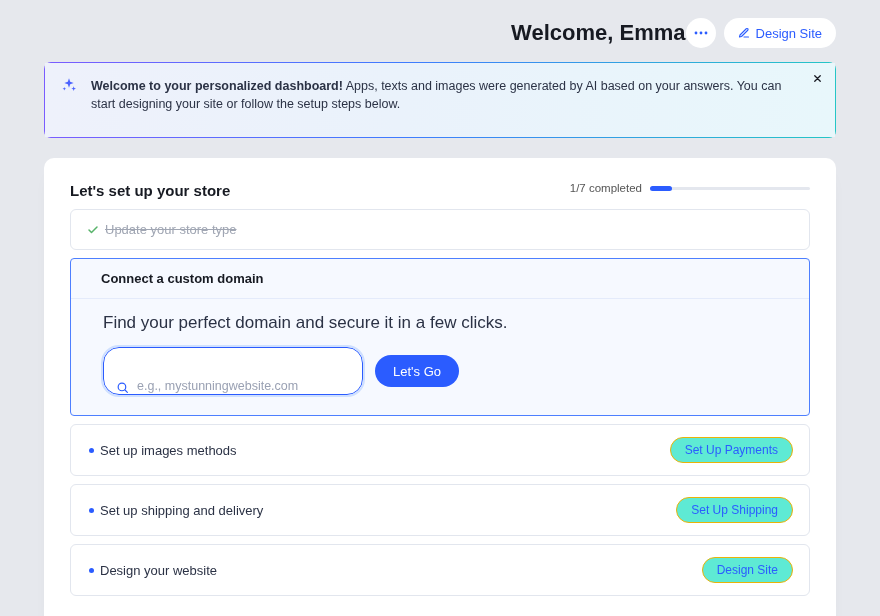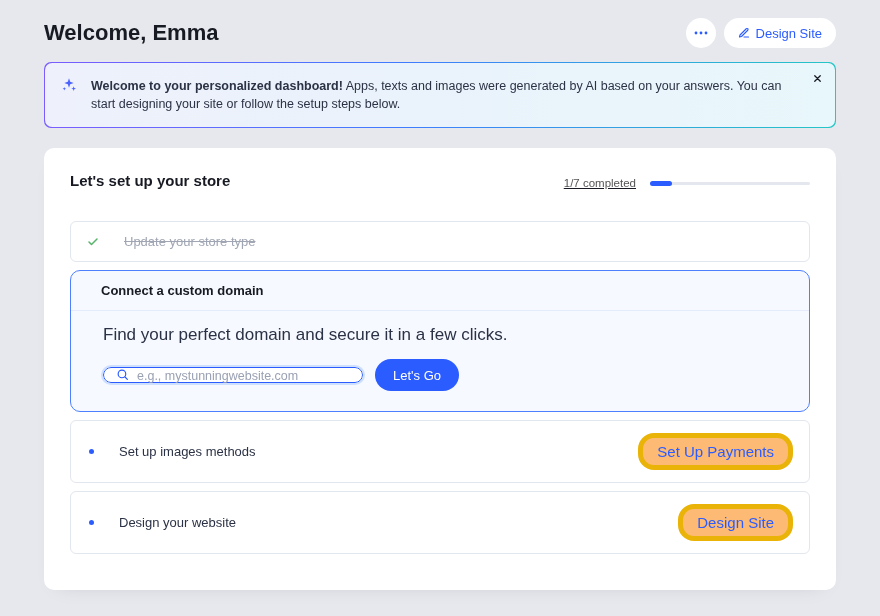--- a/index.html
+++ b/index.html
@@ -8,41 +8,41 @@
     background: #e6e8ed;
     font-family: -apple-system, BlinkMacSystemFont, "Segoe UI", Helvetica, Arial, sans-serif;
     color: #171a22;
     width: 880px;
     height: 616px;
     overflow: hidden;
   }
   .page { padding: 18px 44px 0 44px; }
   .header-row {
     display: flex;
-    justify-content: space-between;
+    justify-content: flex-end;
     align-items: center;
     margin-bottom: 14px;
   }
   .page-title { font-size: 22px; font-weight: 700; }
   .header-actions { display: flex; gap: 8px; align-items: center; }
   .icon-btn {
     width: 30px; height: 30px; border-radius: 15px; background: #fff;
     display: flex; align-items: center; justify-content: center; cursor: pointer;
     color: #2b5cff;
   }
   .design-site-btn {
     height: 30px; padding: 0 14px; border-radius: 15px; background: #fff;
     display: flex; align-items: center; gap: 6px; cursor: pointer;
     color: #2b5cff; font-size: 13px; font-weight: 500;
   }
 
   .banner {
     position: relative;
-    border-radius: 8px;
-    padding: 14px 36px 14px 46px;
+    border-radius: 1px;
+    padding: 14px 36px 24px 46px;
     font-size: 12.5px;
     line-height: 1.45;
     color: #2b3245;
     background: linear-gradient(92deg, #eef1fb 0%, #eaf2fb 45%, #e8f7fb 100%);
     border: 1px solid transparent;
     background-clip: padding-box;
   }
   .banner::before {
     content: "";
     position: absolute; inset: -1px; border-radius: 7px; z-index: -1;
@@ -54,56 +54,56 @@
   .banner .close {
     position: absolute; right: 12px; top: 10px; cursor: pointer; color: #171a22;
   }
   .banner b { font-weight: 700; }
 
   .card {
     margin-top: 20px; background: #fff; border-radius: 10px;
     padding: 24px 26px 28px 26px;
     box-shadow: 0 8px 20px -14px rgba(0,0,0,0.15);
   }
-  .card-top { display: flex; justify-content: space-between; align-items: flex-end; margin-bottom: 32px; }
+  .card-top { display: flex; justify-content: space-between; align-items: flex-start; margin-bottom: 10px; }
   .card-title { font-size: 15px; font-weight: 700; }
-  .progress-wrap { display: flex; align-items: center; gap: 14px; text-decoration: underline; }
+  .progress-wrap { display: flex; align-items: center; gap: 8px; }
   .progress-label { font-size: 11.5px; color: #555; }
   .progress-bar { width: 160px; height: 3px; background: #e4e7ee; border-radius: 2px; position: relative; }
   .progress-fill { position: absolute; left: 0; top: -1px; height: 5px; width: 14%; background: #2b5cff; border-radius: 3px; }
 
   .step {
     border: 1px solid #e2e6ee; border-radius: 6px; padding: 12px 16px;
-    margin-bottom: 8px; display: flex; align-items: center; gap: 25px;
+    margin-bottom: 8px; display: flex; align-items: center; gap: 6px;
     font-size: 13px; background: #fff;
   }
   .step .dot { width: 5px; height: 5px; border-radius: 50%; background: #2b5cff; flex-shrink: 0; margin-left: 2px; }
   .step-label { flex: 1; color: #2b3245; }
   .step-action {
-    border: 5px solid #eab308; color: #2b5cff; background: #fdba74;
-    border-radius: 16px; padding: 5px 14px; font-size: 15px; cursor: pointer;
+    border: 1px solid #eab308; color: #2b5cff; background: #5eead4;
+    border-radius: 16px; padding: 5px 14px; font-size: 12px; cursor: pointer;
   }
   .step.completed .step-label { color: #a0a6b3; text-decoration: line-through; }
   .step.completed svg { color: #58b36a; }
 
   .step-expanded {
-    border: 1px solid #4d7fff; border-radius: 10px; background: #f6f9ff;
+    border: 1px solid #4d7fff; border-radius: 4px; background: #f6f9ff;
     margin-bottom: 8px; overflow: hidden;
   }
   .step-expanded .exp-header {
     display: flex; align-items: center; gap: 14px;
     padding: 12px 16px; border-bottom: 1px solid #e4ebfb;
   }
   .exp-title { font-size: 13px; font-weight: 700; color: #171a22; }
   .exp-body { padding: 14px 16px 20px 32px; }
   .exp-desc { font-size: 17px; color: #2b3245; margin-bottom: 14px; }
   .domain-row { display: flex; gap: 12px; align-items: center; }
   .domain-input {
-    width: 260px; height: 16px; border-radius: 16px; border: 1px solid #2b5cff;
-    outline: 2px solid #cfe0ff; display: flex; align-items: flex-start; gap: 6px;
+    width: 260px; height: 48px; border-radius: 16px; border: 1px solid #2b5cff;
+    outline: 2px solid #cfe0ff; display: flex; align-items: flex-end; gap: 6px;
     padding: 0 12px; background: #fff;
   }
   .domain-input input {
     border: none; outline: none; flex: 1; font-size: 12.5px; background: transparent;
     color: #171a22;
   }
   .domain-input input::placeholder { color: #9aa1b3; }
   .lets-go {
     height: 32px; padding: 0 18px; border-radius: 16px; background: #2b5cff;
     color: #fff; border: none; font-size: 13px; font-weight: 500; cursor: pointer;
@@ -187,18 +187,23 @@
     </div>
 
     <div id="steps-container">
         <div class="step">
           <span class="dot"></span>
           <span class="step-label">Set up images methods</span>
           <button class="step-action">Set Up Payments</button>
         </div>
         <div class="step">
           <span class="dot"></span>
+          <span class="step-label">Set up shipping and delivery</span>
+          <button class="step-action">Set Up Shipping</button>
+        </div>
+        <div class="step">
+          <span class="dot"></span>
           <span class="step-label">Design your website</span>
           <button class="step-action">Design Site</button>
         </div>
       </div>
   </div>
 </div>
 
 </body></html>

